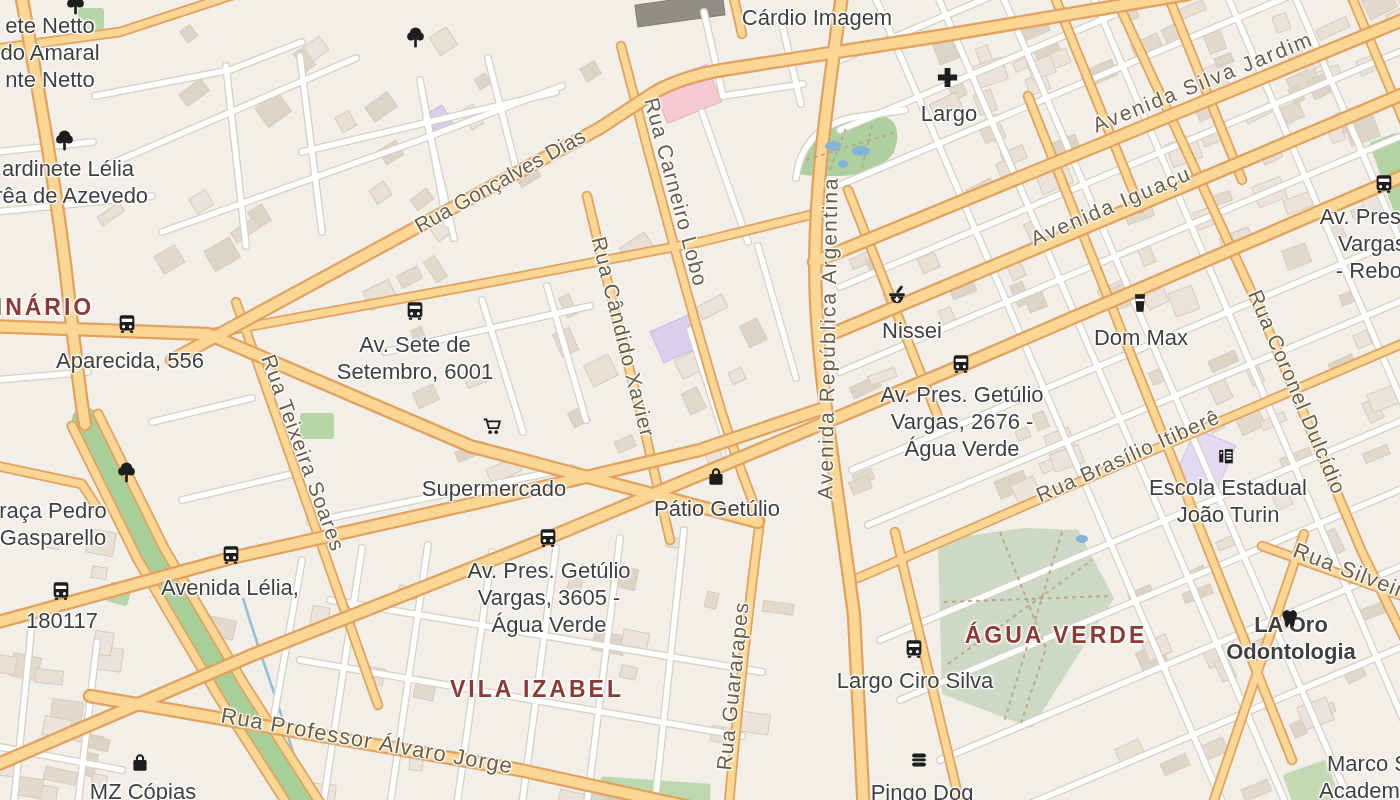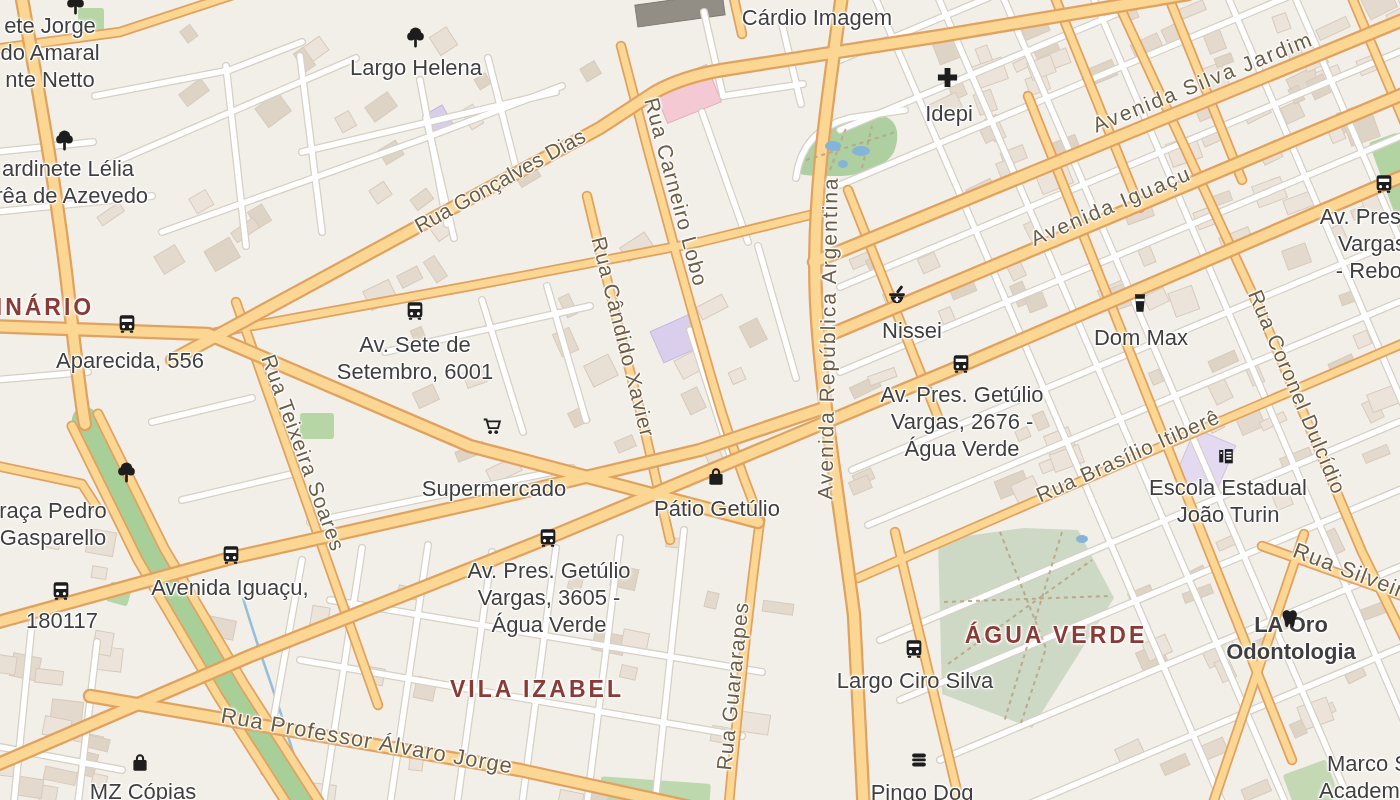--- a/index.html
+++ b/index.html
@@ -492,36 +492,35 @@
       <div class="lbl road" style="left: 828px; top: 338px; letter-spacing: 2px; transform: translate(-50%, -50%) rotate(-89deg);">Avenida República Argentina</div>
       <div class="lbl road" style="left: 1203px; top: 82px; letter-spacing: 2px; transform: translate(-50%, -50%) rotate(-22deg);">Avenida Silva Jardim</div>
       <div class="lbl road" style="left: 1111px; top: 206px; letter-spacing: 2px; transform: translate(-50%, -50%) rotate(-23deg);">Avenida Iguaçu</div>
       <div class="lbl road" style="left: 303px; top: 453px; letter-spacing: 1px; transform: translate(-50%, -50%) rotate(70deg);">Rua Teixeira Soares</div>
       <div class="lbl road" style="left: 1128px; top: 456px; letter-spacing: 1px; transform: translate(-50%, -50%) rotate(-24deg);">Rua Brasílio Itiberê</div>
       <div class="lbl road" style="left: 1297px; top: 392px; letter-spacing: 1px; transform: translate(-50%, -50%) rotate(67deg);">Rua Coronel Dulcídio</div>
       <div class="lbl road" style="left: 733px; top: 686px; letter-spacing: 1px; transform: translate(-50%, -50%) rotate(-84deg);">Rua Guararapes</div>
       <div class="lbl road" style="left: 367px; top: 741px; font-size: 22px; letter-spacing: 1px; transform: translate(-50%, -50%) rotate(10deg);">Rua Professor Álvaro Jorge</div>
       <div class="lbl road" style="left: 1355px; top: 573px; font-size: 22px; letter-spacing: 1px; transform: translate(-50%, -50%) rotate(21deg);">Rua Silveira</div>
       <div class="lbl poi" style="left: 50px; top: 12px;">
-        <div>ete Jorge</div>
+        <div>ete Netto</div>
         <div>do Amaral</div>
         <div>nte Netto</div>
       </div>
       <div class="lbl poi" style="left: 416px; top: 54px;">
-        <div>Largo Helena</div>
       </div>
       <div class="lbl poi" style="left: 68px; top: 155px;">
         <div>ardinete Lélia</div>
         <div>rrêa de Azevedo</div>
       </div>
       <div class="lbl poi" style="left: 817px; top: 4px;">
         <div>Cárdio Imagem</div>
       </div>
       <div class="lbl poi" style="left: 949px; top: 100px;">
-        <div>Idepi</div>
+        <div>Largo</div>
       </div>
       <div class="lbl poi" style="left: 415px; top: 331px;">
         <div>Av. Sete de</div>
         <div>Setembro, 6001</div>
       </div>
       <div class="lbl poi" style="left: 130px; top: 347px;">
         <div>Aparecida, 556</div>
       </div>
       <div class="lbl poi" style="left: 912px; top: 317px;">
         <div>Nissei</div>
@@ -543,21 +542,21 @@
         <div>Supermercado</div>
       </div>
       <div class="lbl poi" style="left: 717px; top: 495px;">
         <div>Pátio Getúlio</div>
       </div>
       <div class="lbl poi" style="left: 1228px; top: 474px;">
         <div>Escola Estadual</div>
         <div>João Turin</div>
       </div>
       <div class="lbl poi" style="left: 230px; top: 574px;">
-        <div>Avenida Iguaçu,</div>
+        <div>Avenida Lélia,</div>
       </div>
       <div class="lbl poi" style="left: 62px; top: 607px;">
         <div>180117</div>
       </div>
       <div class="lbl poi" style="left: 549px; top: 557px;">
         <div>Av. Pres. Getúlio</div>
         <div>Vargas, 3605 -</div>
         <div>Água Verde</div>
       </div>
       <div class="lbl poi" style="left: 915px; top: 667px;">

